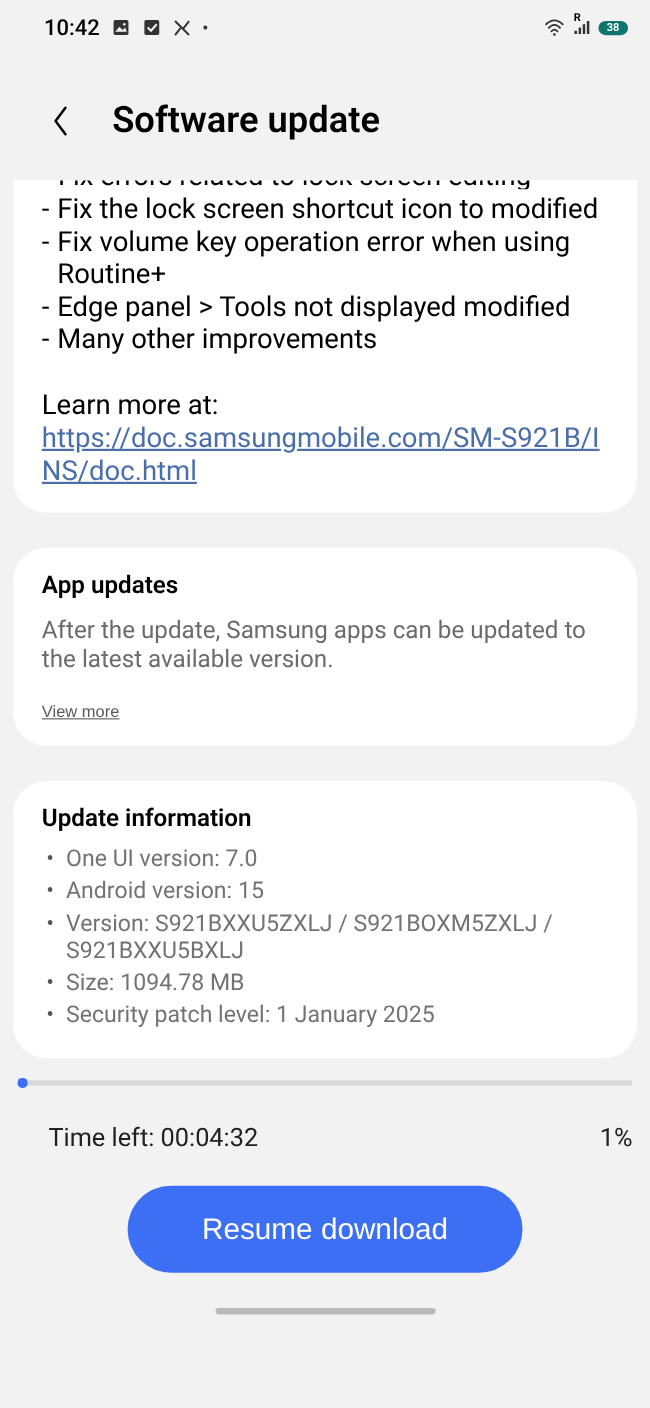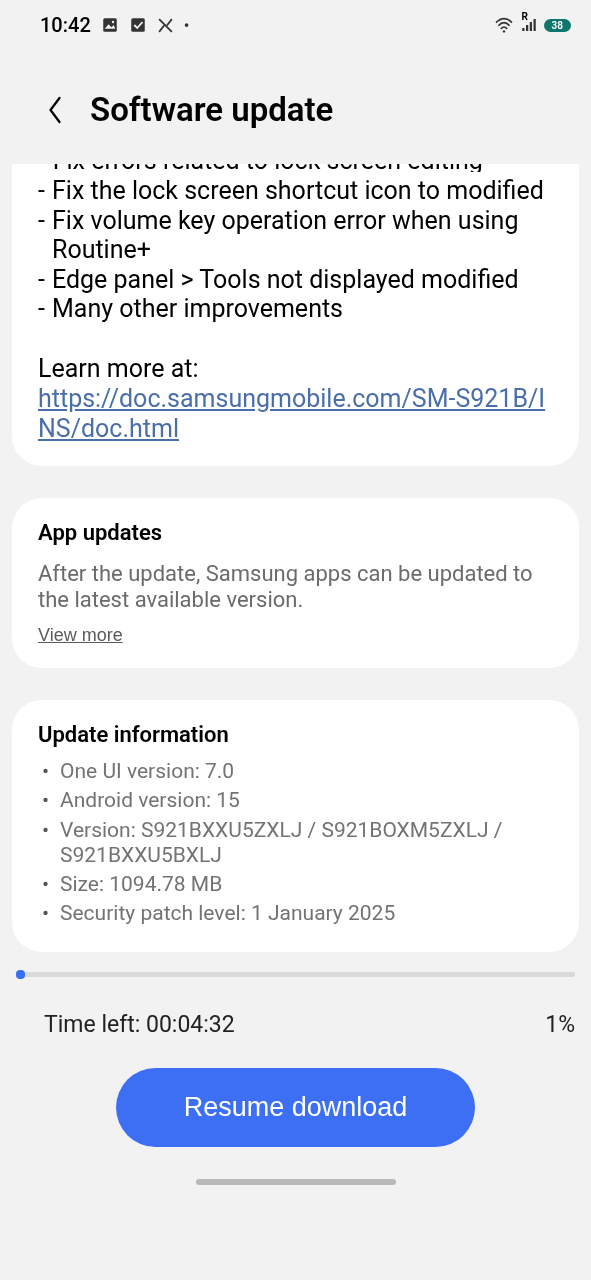--- a/index.html
+++ b/index.html
@@ -29,21 +29,21 @@
     border-radius: 10px;
     padding: 1px 8px;
     font-size: 10px;
     font-weight: 600;
   }
 
   
   .header {
     display: flex;
     align-items: center;
-    gap: 20px;
+    gap: 32px;
     padding: 40px 30px 40px 40px;
   }
   .back-btn {
     width: 30px; height: 30px;
     display: flex; align-items: center; justify-content: center;
     background: none; border: none; cursor: pointer;
   }
   .header-title {
     font-size: 33px;
     font-weight: 600;
@@ -103,24 +103,24 @@
 
   .section-title {
     font-size: 22px;
     font-weight: 600;
     margin-bottom: 16px;
   }
   .section-body {
     font-size: 22px;
     color: #6b6b6b;
     line-height: 1.2;
-    margin-bottom: 12px;
+    margin-bottom: 24px;
   }
   .view-more {
-    font-size: 18px;
+    font-size: 15px;
     color: #5a5a5a;
     text-decoration: underline;
     background: none; border: none; cursor: pointer; padding: 0;
   }
 
   .info-list {
     list-style: none;
     padding-left: 0;
   }
   .info-list li {

